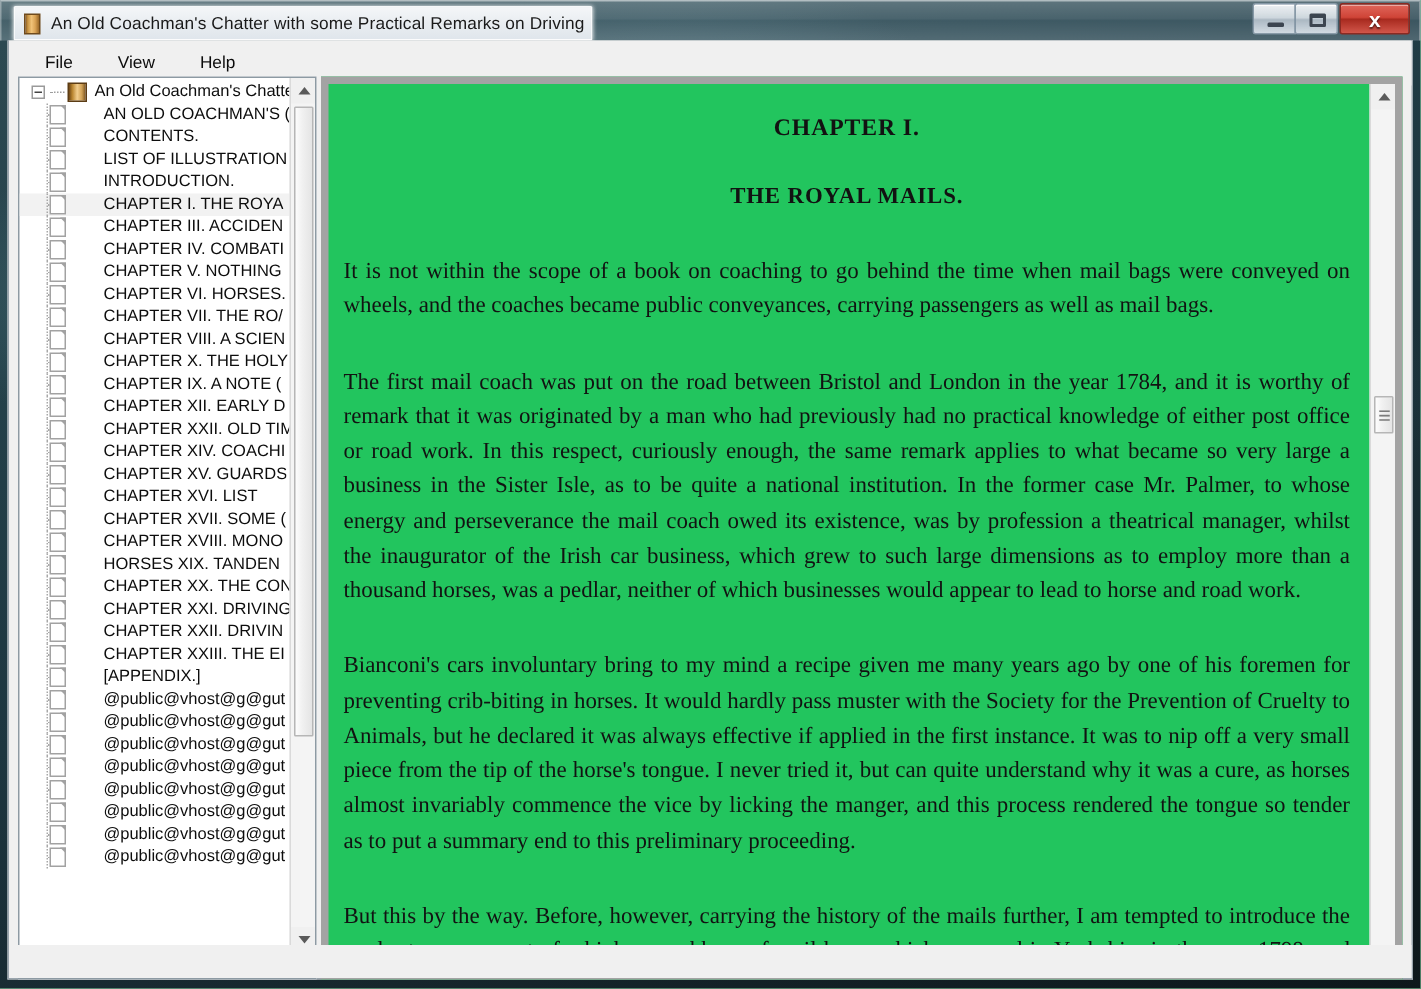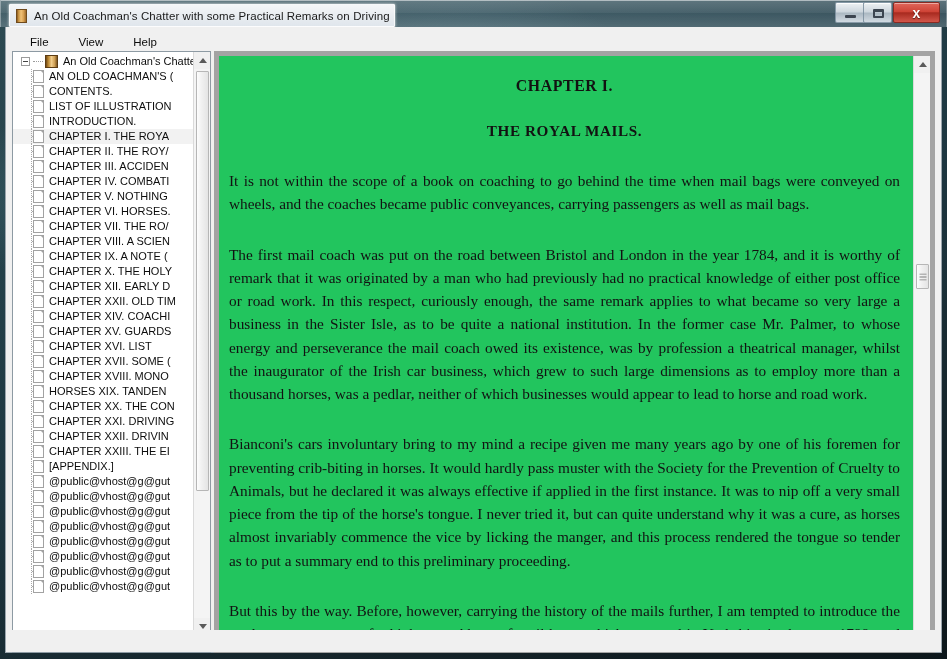--- a/index.html
+++ b/index.html
@@ -200,21 +200,21 @@
   .tree-row {
     height: 15px;
     display: flex;
     align-items: center;
     white-space: nowrap;
     cursor: default;
     font-size: 11px;
     color: #0d0d0d;
   }
   .tree-row.root { padding-left: 8px; }
-  .tree-row.child { padding-left: 36px; position: relative; }
+  .tree-row.child { padding-left: 56px; position: relative; }
   .tree-row.selected { background: #f2f2f2; }
 
   .expander {
     width: 9px; height: 9px;
     box-sizing: border-box;
     border: 1px solid #9a9a9a;
     background: #ffffff;
     position: relative;
     flex: 0 0 auto;
     margin-right: 3px;
@@ -487,26 +487,20 @@
               <div class="tree-row child selected">
                 <span class="vline"></span>
                 <span class="hstub"></span>
                 <span class="page-ico"></span>
                 <span class="tree-label">CHAPTER I. THE ROYA</span>
               </div>
               <div class="tree-row child">
                 <span class="vline"></span>
                 <span class="hstub"></span>
                 <span class="page-ico"></span>
-                <span class="tree-label">CHAPTER II. THE ROY/</span>
-              </div>
-              <div class="tree-row child">
-                <span class="vline"></span>
-                <span class="hstub"></span>
-                <span class="page-ico"></span>
                 <span class="tree-label">CHAPTER III. ACCIDEN</span>
               </div>
               <div class="tree-row child">
                 <span class="vline"></span>
                 <span class="hstub"></span>
                 <span class="page-ico"></span>
                 <span class="tree-label">CHAPTER IV. COMBATI</span>
               </div>
               <div class="tree-row child">
                 <span class="vline"></span>
@@ -529,27 +523,27 @@
               <div class="tree-row child">
                 <span class="vline"></span>
                 <span class="hstub"></span>
                 <span class="page-ico"></span>
                 <span class="tree-label">CHAPTER VIII. A SCIEN</span>
               </div>
               <div class="tree-row child">
                 <span class="vline"></span>
                 <span class="hstub"></span>
                 <span class="page-ico"></span>
+                <span class="tree-label">CHAPTER X. THE HOLY</span>
+              </div>
+              <div class="tree-row child">
+                <span class="vline"></span>
+                <span class="hstub"></span>
+                <span class="page-ico"></span>
                 <span class="tree-label">CHAPTER IX. A NOTE (</span>
-              </div>
-              <div class="tree-row child">
-                <span class="vline"></span>
-                <span class="hstub"></span>
-                <span class="page-ico"></span>
-                <span class="tree-label">CHAPTER X. THE HOLY</span>
               </div>
               <div class="tree-row child">
                 <span class="vline"></span>
                 <span class="hstub"></span>
                 <span class="page-ico"></span>
                 <span class="tree-label">CHAPTER XII. EARLY D</span>
               </div>
               <div class="tree-row child">
                 <span class="vline"></span>
                 <span class="hstub"></span>

